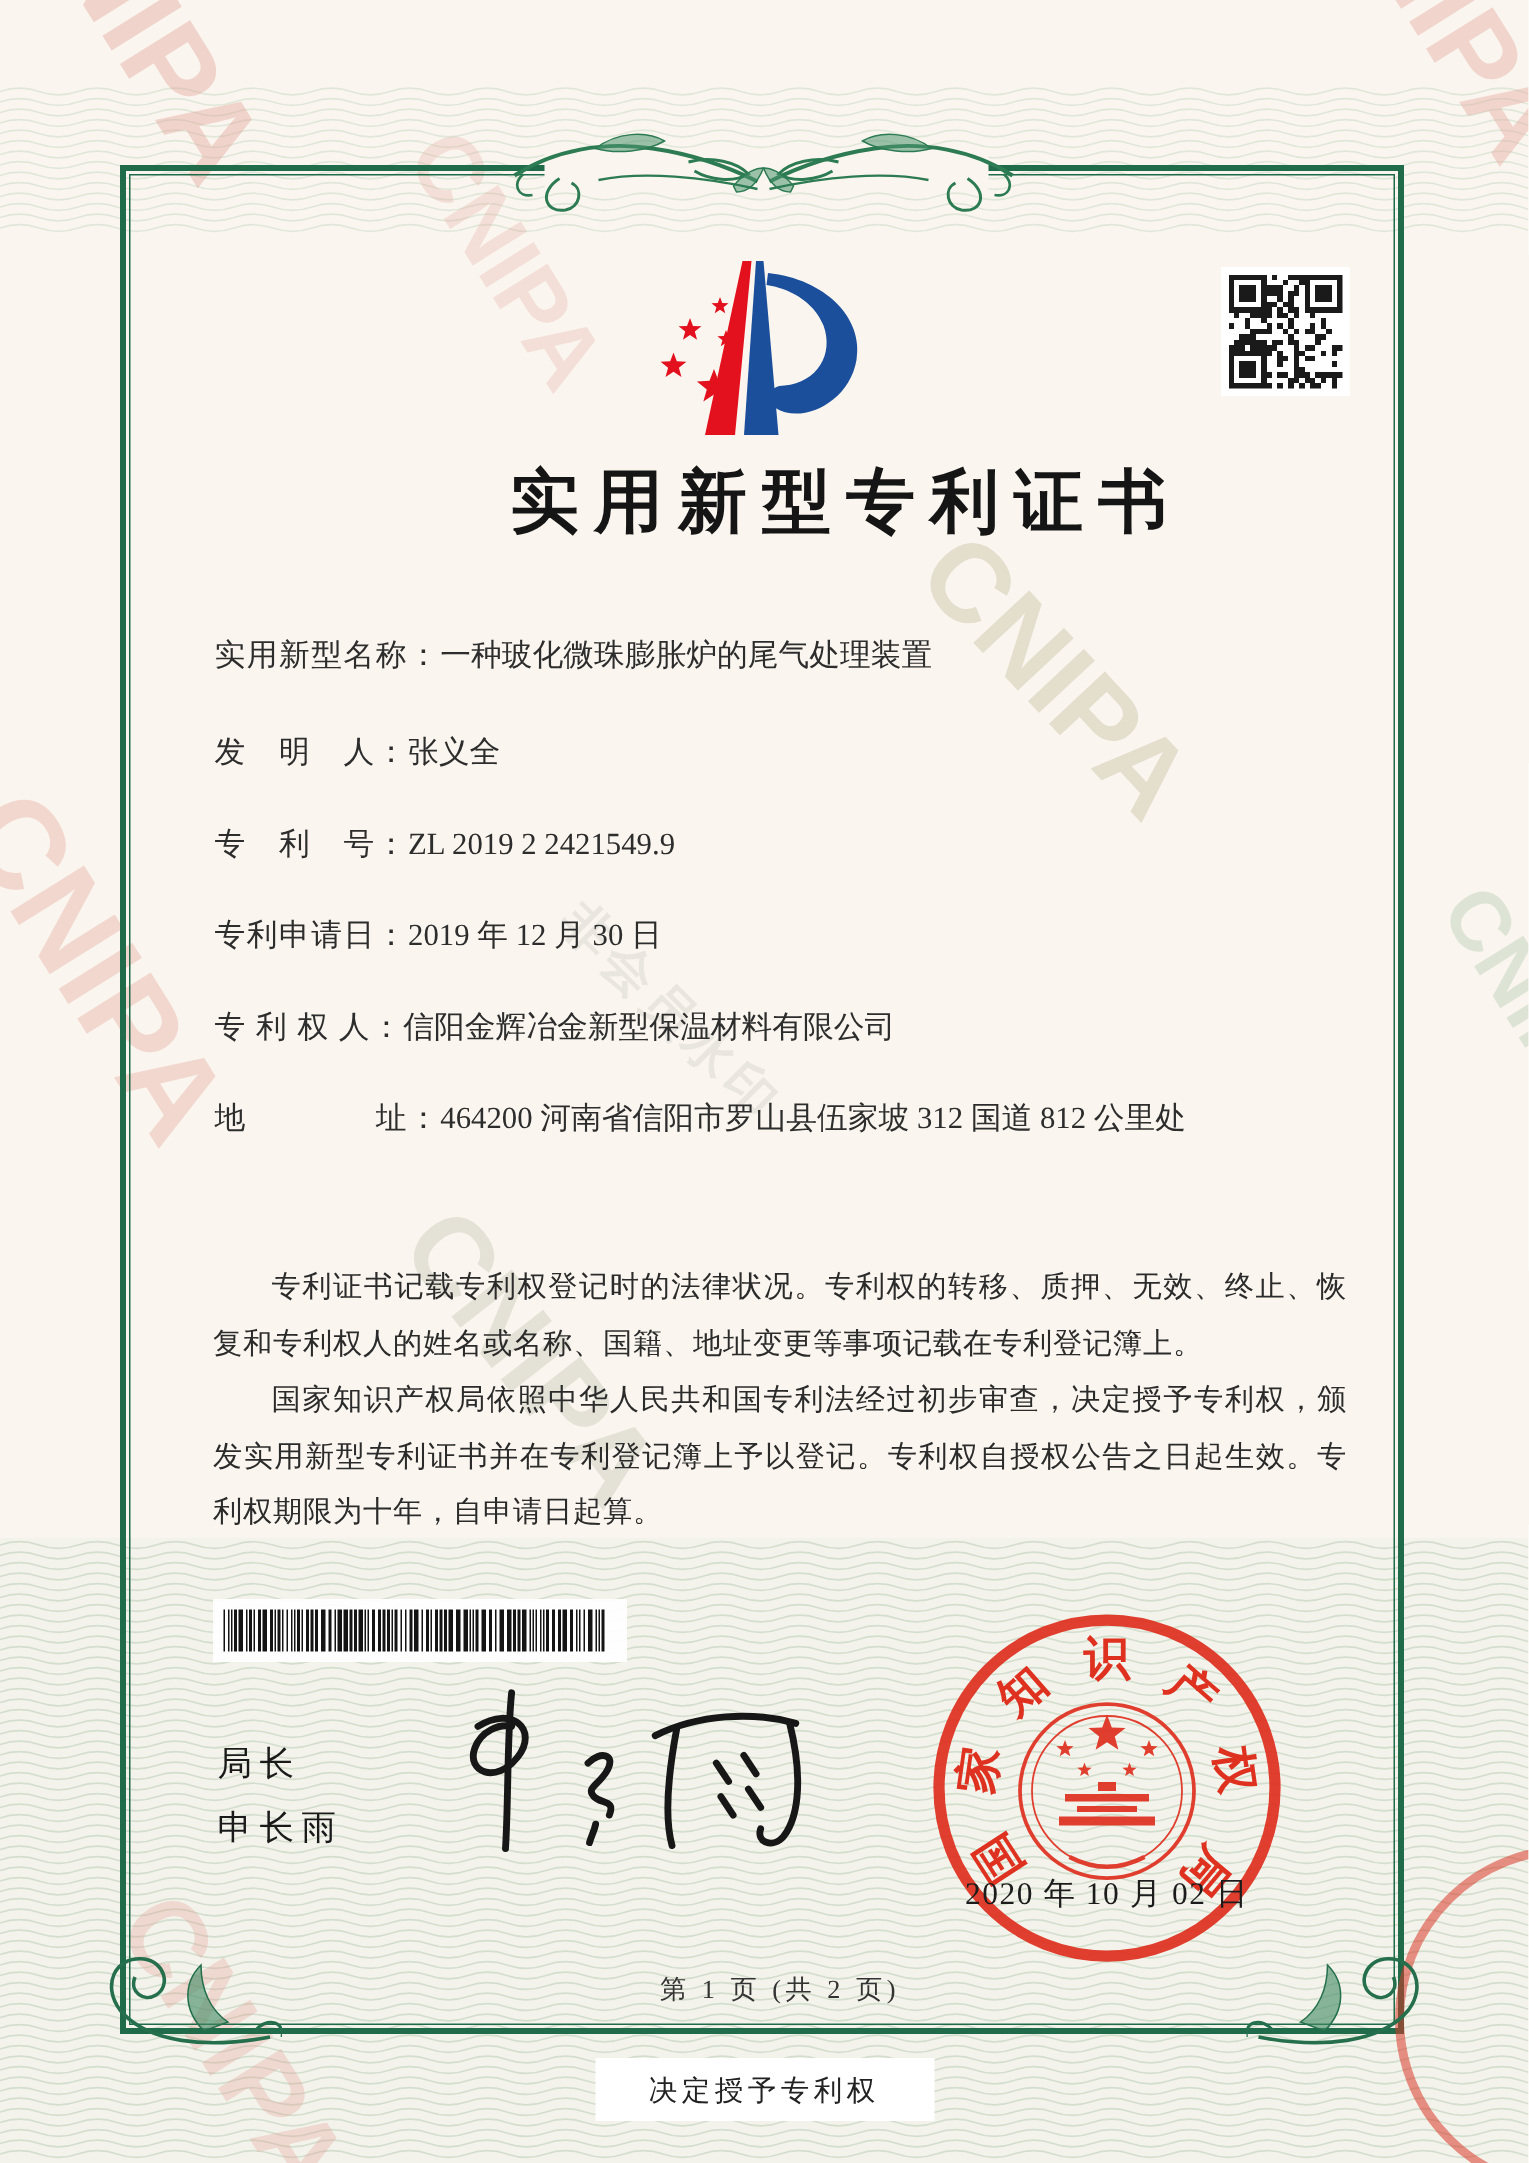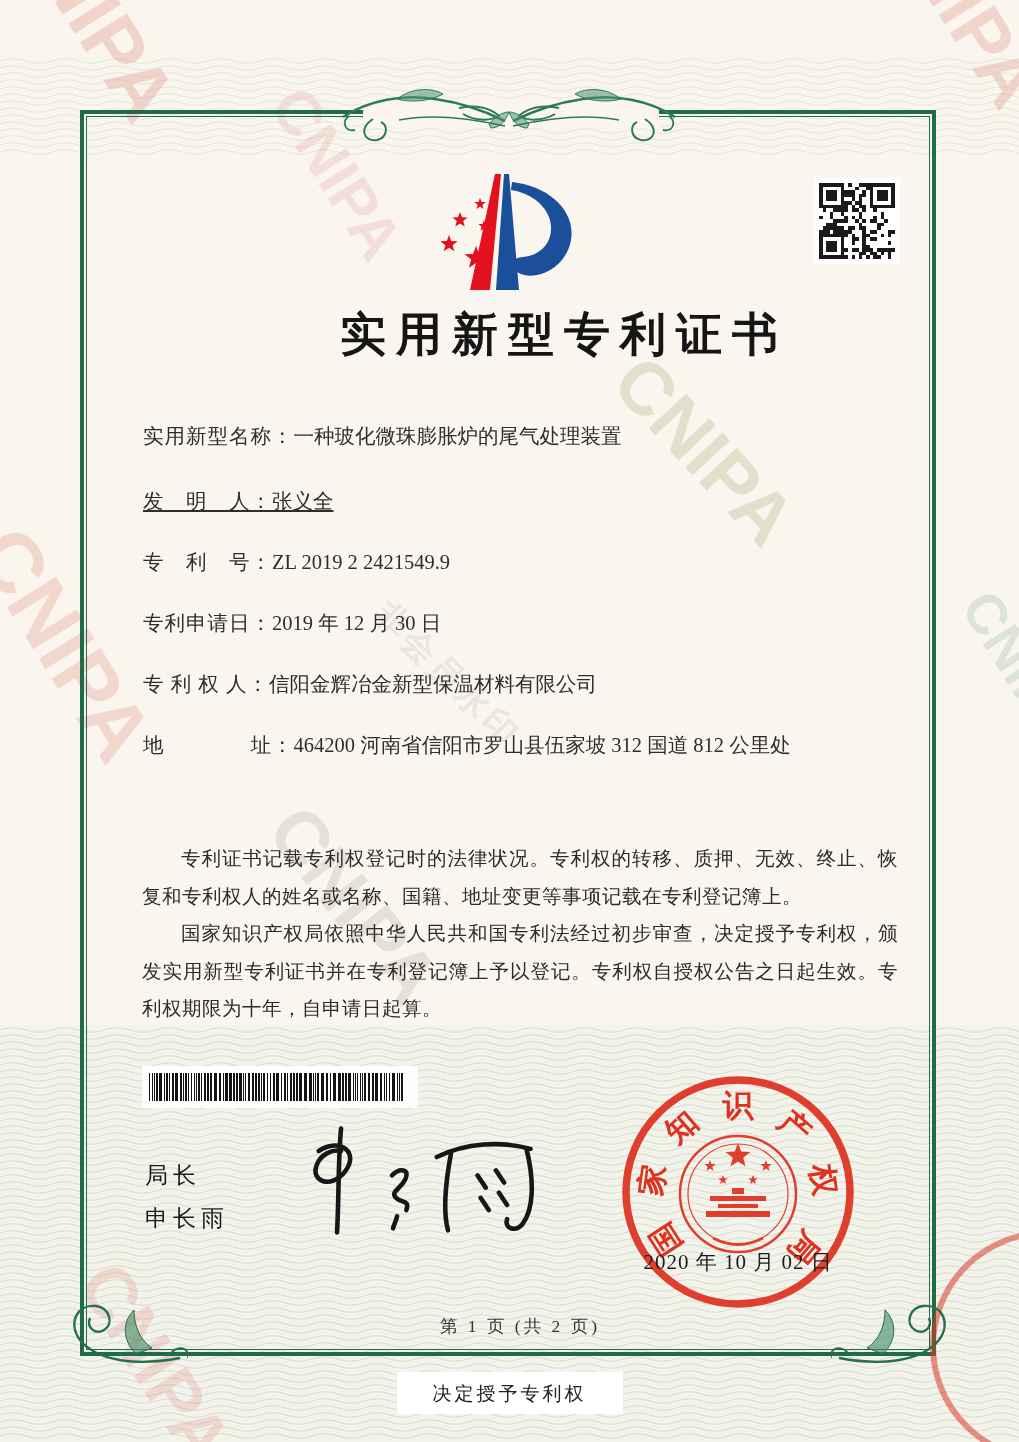--- a/index.html
+++ b/index.html
@@ -43,21 +43,21 @@
   
   .abs{position:absolute;z-index:5;}
   #certno{left:133px;top:170px;font-size:20px;letter-spacing:2px;color:#3a3a3a;}
   #logo{left:424px;top:170px;}
   #qrwrap{left:814px;top:178px;width:86px;height:86px;background:#fff;
           display:flex;align-items:center;justify-content:center;}
   #title{left:80px;top:304px;width:968px;text-align:center;font-size:46px;font-weight:700;
          letter-spacing:10px;color:#151515;}
   .row{position:absolute;left:143px;z-index:5;font-size:20.5px;color:#2d2d2d;white-space:nowrap;}
   .row .lbl{letter-spacing:1px;}
-  .r1{top:422px;} .r2{top:487px;text-decoration:underline;} .r3{top:548px;} .r4{top:609px;} .r5{top:670px;} .r6{top:731px;} .r7{top:792px;}
+  .r1{top:422px;} .r2{top:487px;} .r3{top:548px;} .r4{top:609px;} .r5{top:670px;} .r6{top:731px;} .r7{top:792px;}
   .r7b{position:absolute;left:380px;top:0;}
   #paras{left:142px;top:840px;width:756px;}
   #paras p{margin:0;font-size:19.5px;line-height:37.5px;text-indent:2em;text-align:justify;
            letter-spacing:.5px;color:#2b2b2b;}
   #bcplate{left:142px;top:1066px;width:276px;height:42px;background:rgba(255,255,255,.92);}
   #barcode{left:149px;top:1073px;width:264px;height:28px;font-size:0;}
   #barcode .bar{display:inline-block;height:28px;background:#141414;vertical-align:top;}
   #signer-title{left:145px;top:1160px;font-size:23px;letter-spacing:5px;color:#1a1a1a;
                 font-family:Liberation Mono, monospace;}
   #signer-name{left:145px;top:1203px;font-size:23px;letter-spacing:5px;color:#1a1a1a;

